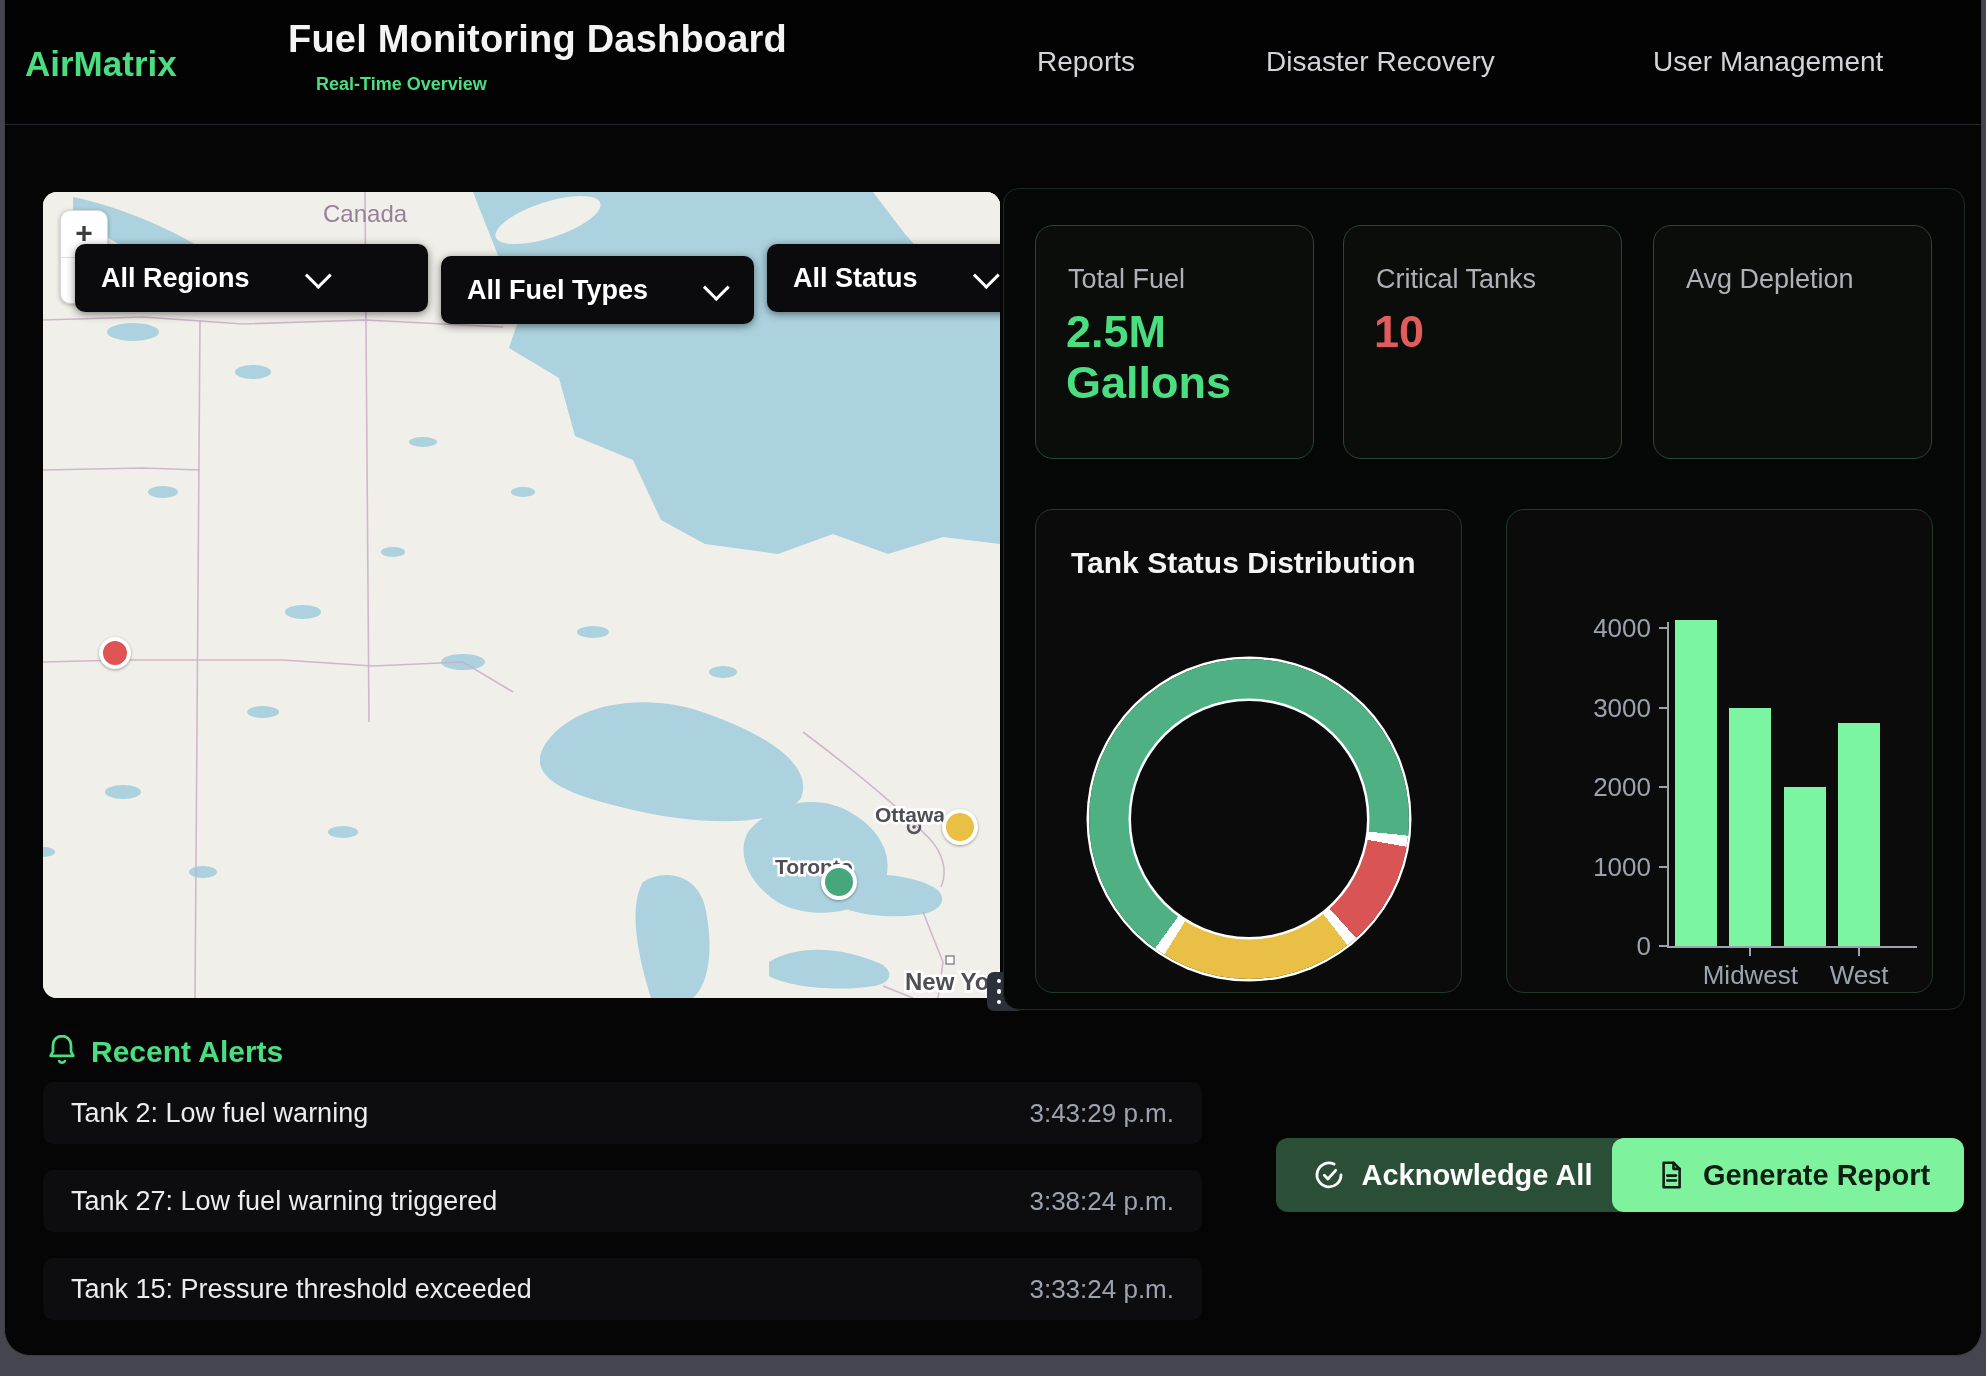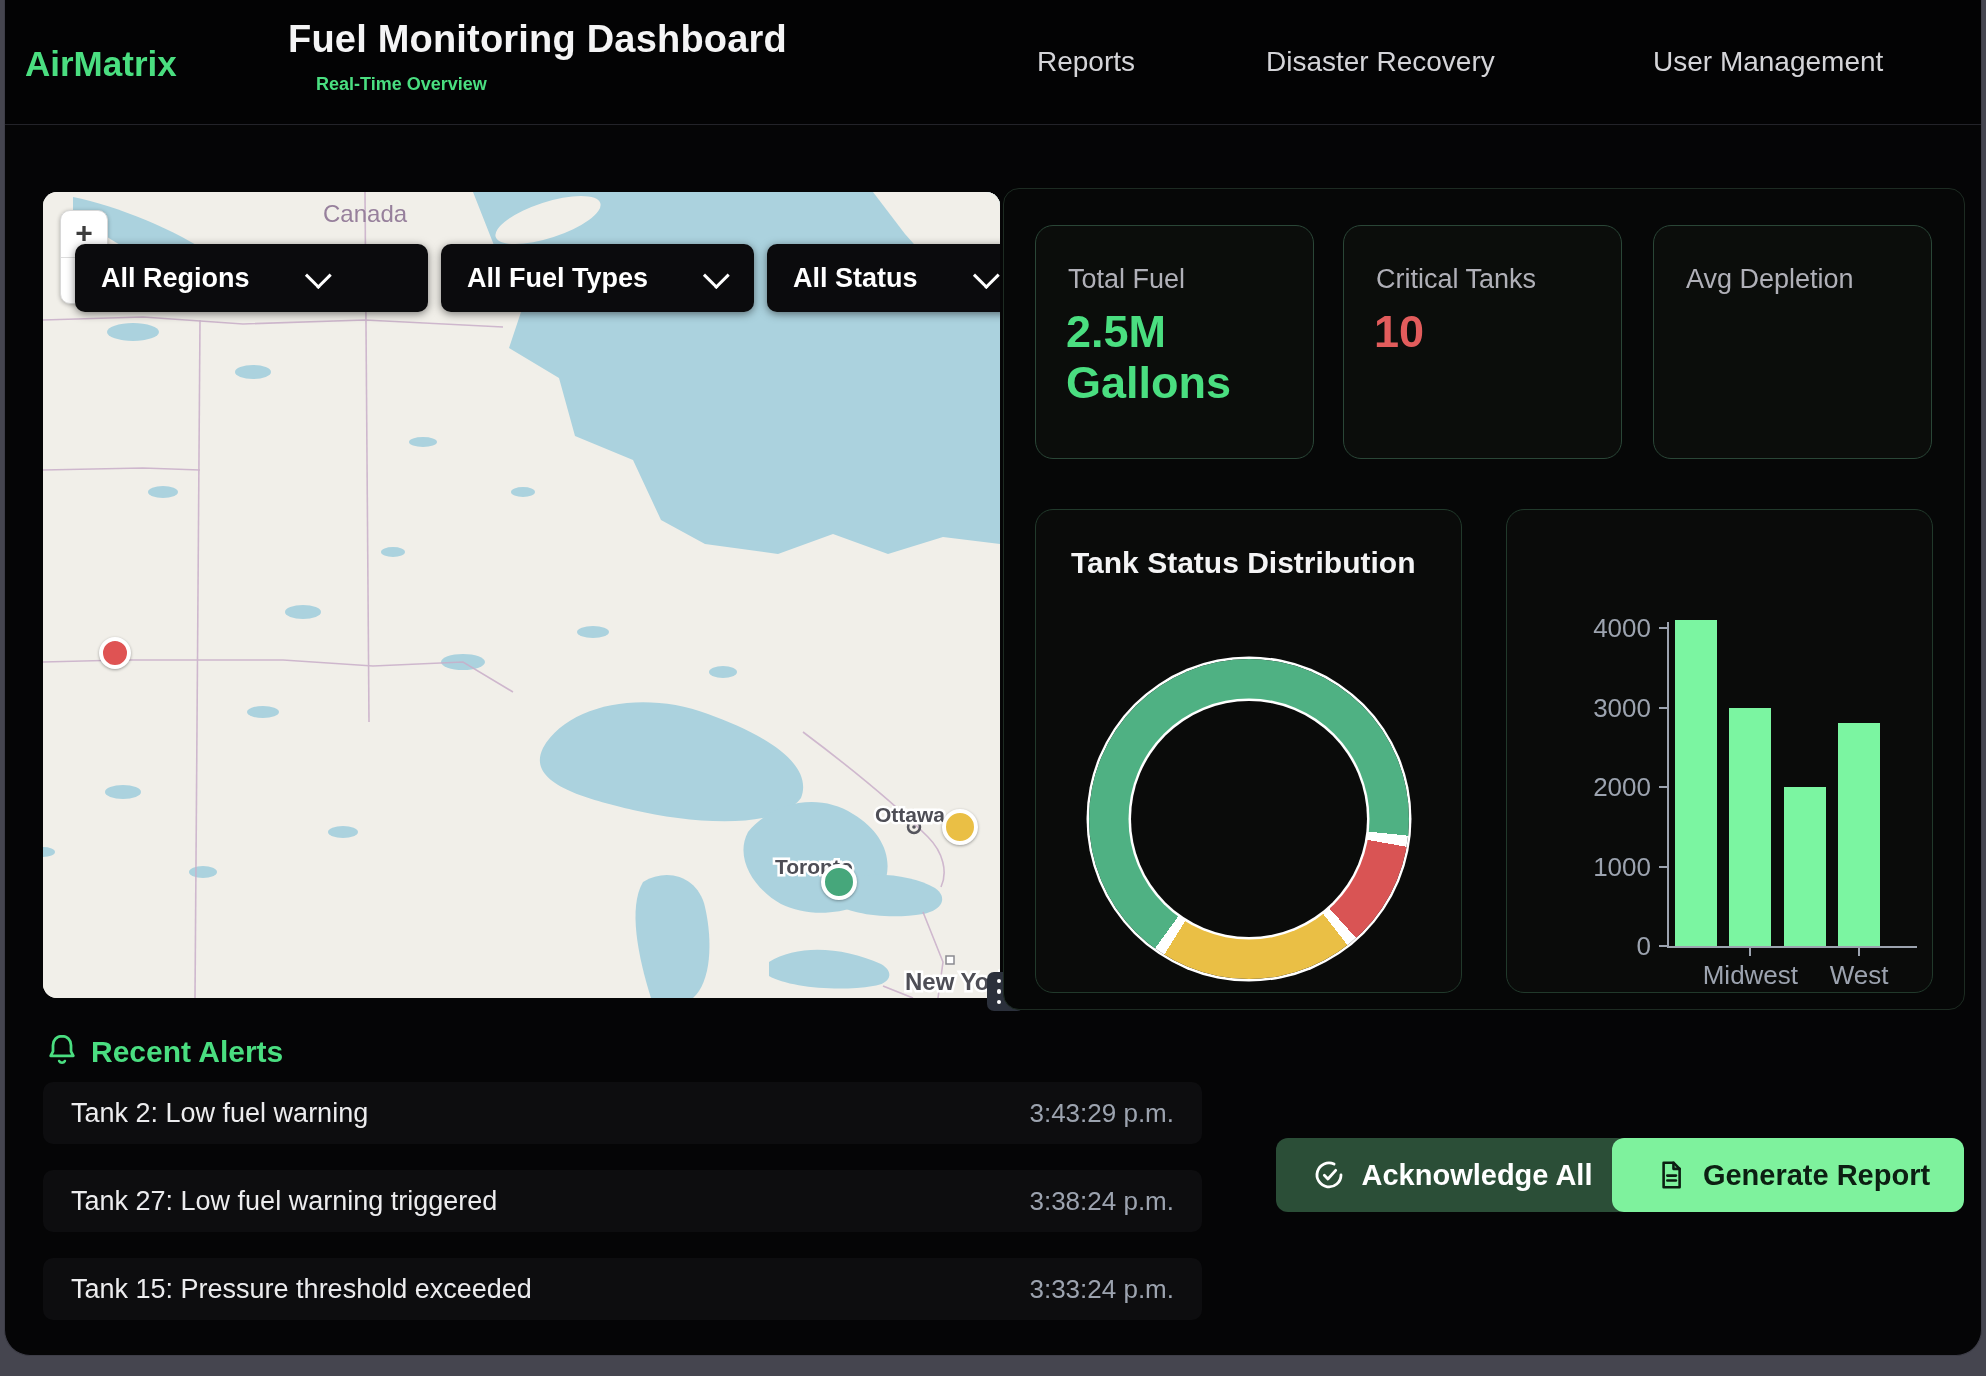--- a/index.html
+++ b/index.html
@@ -17,21 +17,21 @@
   .map{position:absolute;left:38px;top:192px;width:957px;height:806px;border-radius:14px;overflow:hidden;background:#f1efe9;}
   .zoomctl{position:absolute;left:17px;top:18px;width:46px;height:92px;background:#fff;border:1px solid #d8d8d8;
     border-radius:10px;box-shadow:0 1px 4px rgba(0,0,0,.3);}
   .zoomctl .zbtn{width:46px;height:46px;line-height:44px;text-align:center;font-size:30px;font-weight:bold;color:#3c3c3c;cursor:pointer;}
   .zoomctl .zdiv{height:1px;background:#ddd;}
   .filterbar{position:absolute;left:32px;top:52px;display:flex;gap:13px;}
   .dd{height:68px;background:#0b0b0d;border-radius:10px;display:flex;align-items:center;
     padding:0 26px;color:#fff;font-size:27px;font-weight:bold;box-shadow:0 2px 8px rgba(0,0,0,.5);cursor:pointer;gap:22px;}
   .dd .chev{margin-left:auto;width:16px;height:16px;border-right:3px solid #fff;border-bottom:3px solid #fff;
     transform:rotate(45deg) translateY(-4px);margin-left:34px;}
-  .dd1{width:301px;} .dd2{width:261px;} .dd3{width:210px;}
+  .dd1{width:301px;} .dd2{width:261px;margin-top:12px;} .dd3{width:210px;}
   .marker{position:absolute;border-radius:50%;border:4px solid #fff;box-shadow:0 1px 3px rgba(0,0,0,.35);cursor:pointer;}
   .grip{position:absolute;left:982px;top:972px;width:27px;height:31px;background:#2b303b;border-radius:7px;
     display:grid;grid-template-columns:repeat(2,1fr);place-items:center;padding:4px 5px;cursor:grab;}
   .grip i{width:4.5px;height:4.5px;border-radius:50%;background:#fff;}
   
   .rpanel{position:absolute;left:998px;top:188px;width:960px;height:820px;border:1px solid #1d2b22;border-radius:16px;background:#060707;}
   .stat{position:absolute;top:225px;width:277px;height:232px;background:#0b0d0b;border:1.5px solid #2a4637;border-radius:18px;}
   .stat .slabel{position:absolute;left:32px;top:38px;font-size:27px;color:#b0b0b8;}
   .stat .sval{position:absolute;left:30px;top:80px;font-size:45px;font-weight:bold;line-height:1.14;}
   .stat1{left:1030px;} .stat2{left:1338px;} .stat3{left:1648px;}

